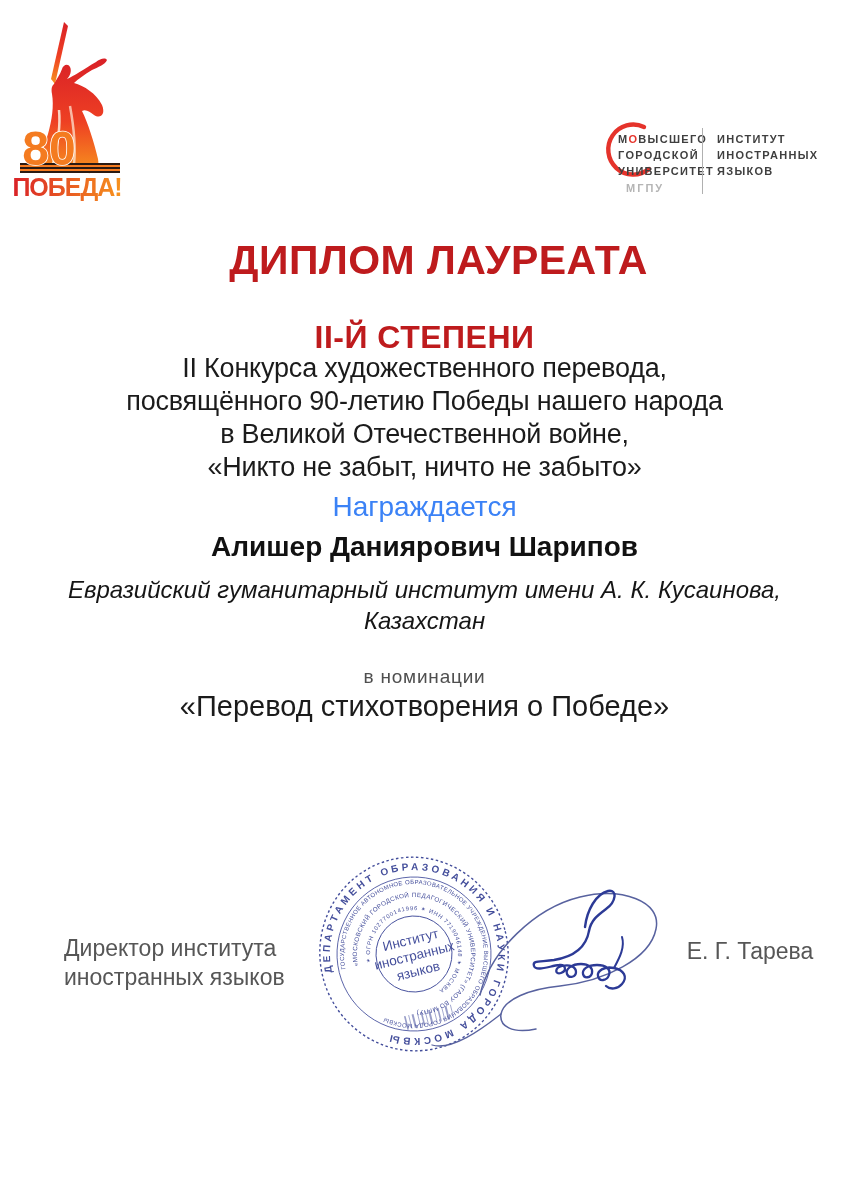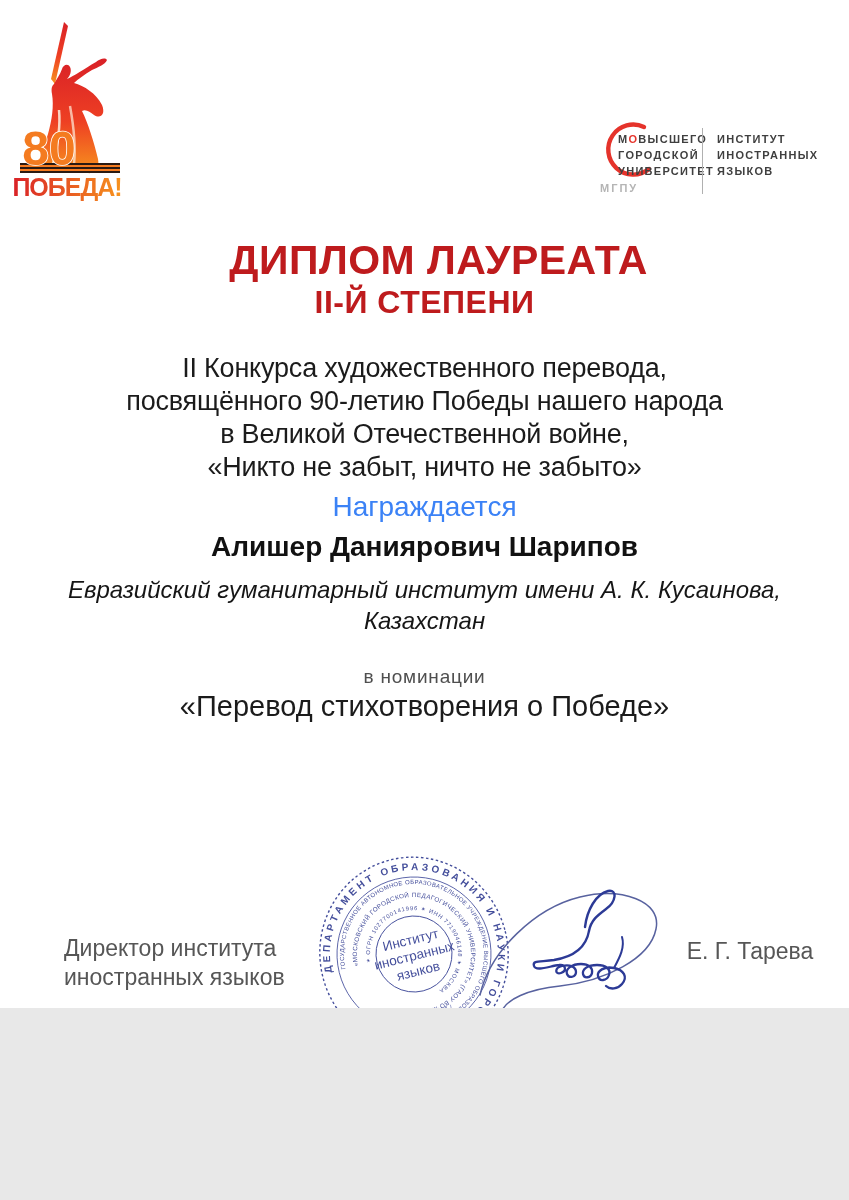--- a/index.html
+++ b/index.html
@@ -1,35 +1,35 @@
 <!DOCTYPE html>
 <html><head>
 <meta charset="utf-8">
 <style>
   html,body{margin:0;padding:0;background:#e8e8e8;}
   #page{
-    position:relative;width:849px;height:1008px;background:#ffffff;
+    position:relative;width:849px;height:1200px;background:#ffffff;
     font-family:"Liberation Sans","DejaVu Sans",sans-serif;
     overflow:hidden;margin:0 auto;color:#1c1c1c;
   }
   .abs{position:absolute;}
   .ctr{left:0;width:849px;text-align:center;}
 
   
   #logo80{left:14px;top:18px;width:112px;height:186px;}
 
   
   .uni-line{position:absolute;font-size:11px;font-weight:bold;letter-spacing:1.3px;color:#3f3f3f;white-space:nowrap;}
   .uni-sub{color:#b5b5b5;}
   .red-letter{color:#e5332b;}
   #uni-divider{left:702px;top:128px;width:1px;height:66px;background:#b0b0b0;}
 
   
   .title{top:237px;font-size:41px;font-weight:bold;color:#be1b1d;letter-spacing:0.5px;margin-left:14px;}
-  .subtitle{top:284px;font-size:32px;font-weight:bold;color:#be1b1d;letter-spacing:0.5px;}
+  .subtitle{top:319px;font-size:32px;font-weight:bold;color:#be1b1d;letter-spacing:0.5px;}
   .bodytxt{top:352px;font-size:27px;font-weight:300;line-height:33px;color:#1b1b1b;letter-spacing:-0.2px;}
   .award-label{top:491px;font-size:28px;font-weight:300;color:#3b82f6;}
   .recipient{top:531px;font-size:28px;font-weight:bold;color:#111;}
   .institution{top:574px;font-size:24px;font-style:italic;font-weight:500;line-height:31px;color:#161616;}
   .nom-label{top:666px;font-size:19px;font-weight:300;color:#4f4f4f;letter-spacing:0.8px;}
   .nomination{top:690px;font-size:29px;font-weight:300;color:#1b1b1b;}
   .teacher{top:750px;font-size:25px;font-weight:bold;color:#111;}
 
   
   .director{left:64px;top:934px;width:230px;font-size:23px;line-height:29px;color:#565656;text-align:left;}
@@ -78,21 +78,21 @@
     <text x="35" y="147" font-size="48" font-weight="bold" fill="#f47b20" stroke="#ffffff" stroke-width="1.6" text-anchor="middle" paint-order="stroke" font-family="Liberation Sans, DejaVu Sans, sans-serif">80</text>
     <text x="53" y="178" font-size="25" font-weight="bold" fill="url(#pobedaGrad)" text-anchor="middle" letter-spacing="-1" font-family="Liberation Sans, DejaVu Sans, sans-serif">ПОБЕДА!</text>
   </svg>
 
   <svg class="abs" style="left:596px;top:118px;" width="64" height="64" viewBox="0 0 64 64">
     <path d="M 48,9 A 25,25 0 1 0 53,51" fill="none" stroke="#e5332b" stroke-width="4.4" stroke-linecap="round"></path>
   </svg>
   <div class="abs uni-line" style="left:618px;top:133px;"><span>М</span><span class="red-letter">О</span><span>ВЫСШЕГО</span></div>
   <div class="abs uni-line" style="left:618px;top:149px;">ГОРОДСКОЙ</div>
   <div class="abs uni-line" style="left:618px;top:165px;">УНИВЕРСИТЕТ</div>
-  <div class="abs uni-line uni-sub" style="left:600px;top:182px;letter-spacing:2px;text-align:right;">МГПУ</div>
+  <div class="abs uni-line uni-sub" style="left:626px;top:182px;letter-spacing:2px;text-align:right;">МГПУ</div>
   <div id="uni-divider" class="abs"></div>
   <div class="abs uni-line" style="left:717px;top:133px;">ИНСТИТУТ</div>
   <div class="abs uni-line" style="left:717px;top:149px;">ИНОСТРАННЫХ</div>
   <div class="abs uni-line" style="left:717px;top:165px;">ЯЗЫКОВ</div>
 
   <div class="abs ctr title">ДИПЛОМ ЛАУРЕАТА</div>
   <div class="abs ctr subtitle">II-Й СТЕПЕНИ</div>
 
   <div class="abs ctr bodytxt">
     <div>II Конкурса художественного перевода,</div>

